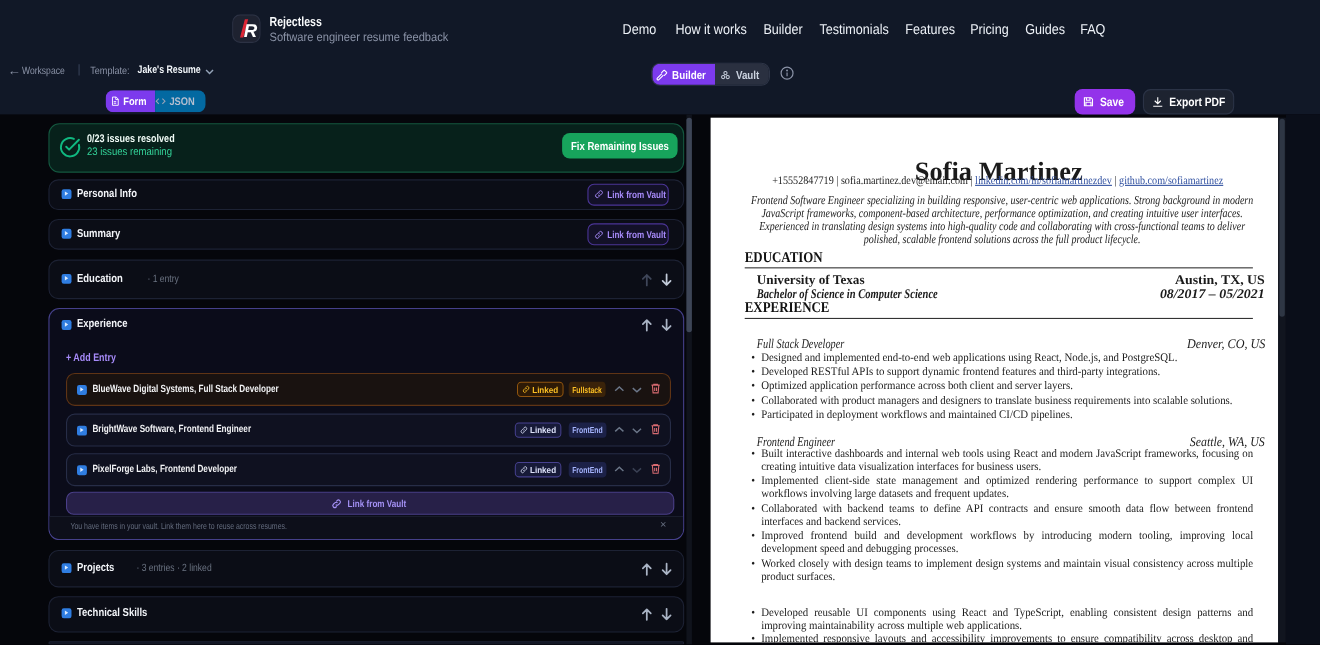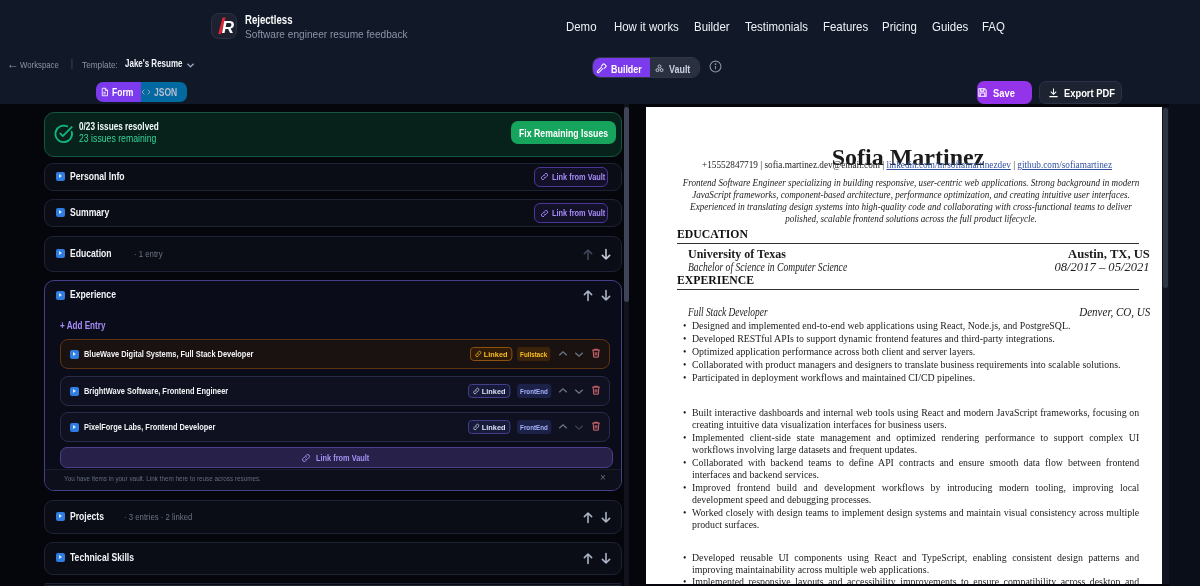--- a/index.html
+++ b/index.html
@@ -6,21 +6,21 @@
   html,body { width:1200px; height:586px; overflow:hidden; background:#05060b; }
   body { font-family:"Liberation Sans", sans-serif; position:relative; }
   .abs { position:absolute; }
   svg { flex-shrink:0; }
   .sx { transform-origin:0 50%; white-space:nowrap; }
   .sxr { transform-origin:100% 50%; white-space:nowrap; }
 
   #header { position:absolute; left:0; top:0; width:1200px; height:104px; background:#111827; }
   .nav { position:absolute; top:18.5px; color:#eef2f8; font-size:13px; transform:scaleX(0.88); transform-origin:0 50%; white-space:nowrap; }
   .sub { color:#8b93a7; }
-  .btn { position:absolute; display:flex; align-items:center; justify-content:flex-start; gap:5px; border-radius:7px; font-weight:bold; color:#fff; }
+  .btn { position:absolute; display:flex; align-items:center; justify-content:center; gap:5px; border-radius:7px; font-weight:bold; color:#fff; }
 
   .card { position:absolute; left:44px; width:578px; background:#0b0d16; border:1px solid #1d2234; border-radius:9px; }
   .secicon { position:absolute; width:9px; height:9px; border-radius:2px; background:#2f7de1; }
   .secicon:after { content:""; position:absolute; left:3px; top:2px; border-left:3px solid #dbeafe; border-top:2.5px solid transparent; border-bottom:2.5px solid transparent; }
   .sectitle { position:absolute; font-size:10.5px; font-weight:bold; color:#f3f5f9; transform:scaleX(0.82); transform-origin:0 50%; white-space:nowrap; }
   .seccount { position:absolute; font-size:9.5px; color:#6b7382; transform:scaleX(0.82); transform-origin:0 50%; white-space:nowrap; }
   .etitle { position:absolute; font-size:9.5px; font-weight:bold; color:#f3f4f6; transform:scaleX(0.78); transform-origin:0 50%; white-space:nowrap; }
   .lfv { position:absolute; display:flex; align-items:center; justify-content:flex-start; padding-left:5px; gap:3px; height:20px; border:1px solid #4b3596; border-radius:6px; color:#a78bfa; font-size:9px; font-weight:bold; background:rgba(40,26,84,0.3); }
   .entry { position:absolute; left:60px; width:550px; height:30px; border-radius:8px; }
   .badge { position:absolute; display:flex; align-items:center; gap:2px; height:14px; border-radius:4px; font-size:8px; font-weight:bold; padding:0 4px; transform:scaleX(0.92); transform-origin:0 50%; white-space:nowrap; }
@@ -269,39 +269,43 @@
   <div class="rc" style="left:4px; top:37px; width:516px; text-align:center; font-size:24px; font-weight:bold;">Sofia Martinez</div>
   <div class="rc" style="left:1px; top:52px; width:520px; text-align:center; font-size:10.5px; transform:scaleX(0.88); transform-origin:center; white-space:nowrap;">+15552847719 | sofia.martinez.dev@email.com | <span style="color:#3050a0; text-decoration:underline;">linkedin.com/in/sofiamartinezdev</span> | <span style="color:#3050a0; text-decoration:underline;">github.com/sofiamartinez</span></div>
   <div class="rc" style="left:-15px; top:69px; width:560px; text-align:center; font-size:11px; line-height:12px; font-style:italic; transform:scaleX(0.825); transform-origin:center;">Frontend Software Engineer specializing in building responsive, user-centric web applications. Strong background in modern JavaScript frameworks, component-based architecture, performance optimization, and creating intuitive user interfaces. Experienced in translating design systems into high-quality code and collaborating with cross-functional teams to deliver polished, scalable frontend solutions across the full product lifecycle.</div>
 
   <div class="shead" style="top:119px; font-size:13.5px; transform:scaleX(0.87);">EDUCATION</div>
   <div class="rule" style="top:136px;"></div>
   <div class="row2" style="top:140px; font-weight:bold;">
       <span class="sx">University of Texas</span>
       <span class="sxr" style="transform:scaleX(1.05);">Austin, TX, US</span>
     </div>
-  <div class="row2" style="top:152.5px; font-style:italic;">
+  <div class="row2" style="top:152.5px; font-style:italic;font-weight:bold;">
       <span class="sx" style="transform:scaleX(0.8);">Bachelor of Science in Computer Science</span>
       <span class="sxr" style="transform:scaleX(1.05);">08/2017 – 05/2021</span>
     </div>
 
   <div class="shead" style="top:165px; font-size:13.5px; transform:scaleX(0.87);">EXPERIENCE</div>
   <div class="rule" style="top:182px;"></div>
   <div class="row2" style="top:198px; font-style:italic;">
       <span class="sx" style="transform:scaleX(0.78);">Full Stack Developer</span>
       <span class="sxr" style="transform:scaleX(0.92);">Denver, CO, US</span>
     </div>
   <div class="rbul" style="top:213px;">
     <div class="li">Designed and implemented end-to-end web applications using React, Node.js, and PostgreSQL.</div>
     <div class="li">Developed RESTful APIs to support dynamic frontend features and third-party integrations.</div>
     <div class="li">Optimized application performance across both client and server layers.</div>
     <div class="li">Collaborated with product managers and designers to translate business requirements into scalable solutions.</div>
     <div class="li">Participated in deployment workflows and maintained CI/CD pipelines.</div>
   </div>
 
+  <div class="row2" style="top:287px; font-style:italic;">
+      <span class="sx" style="transform:scaleX(0.78);">Frontend Engineer</span>
+      <span class="sxr" style="transform:scaleX(0.9);">Seattle, WA, US</span>
+    </div>
   <div class="rbul" style="top:300px;">
     <div class="li">Built interactive dashboards and internal web tools using React and modern JavaScript frameworks, focusing on creating intuitive data visualization interfaces for business users.</div>
     <div class="li">Implemented client-side state management and optimized rendering performance to support complex UI workflows involving large datasets and frequent updates.</div>
     <div class="li">Collaborated with backend teams to define API contracts and ensure smooth data flow between frontend interfaces and backend services.</div>
     <div class="li">Improved frontend build and development workflows by introducing modern tooling, improving local development speed and debugging processes.</div>
     <div class="li">Worked closely with design teams to implement design systems and maintain visual consistency across multiple product surfaces.</div>
   </div>
 
   <div class="rbul" style="top:444.5px;">
     <div class="li">Developed reusable UI components using React and TypeScript, enabling consistent design patterns and improving maintainability across multiple web applications.</div>

